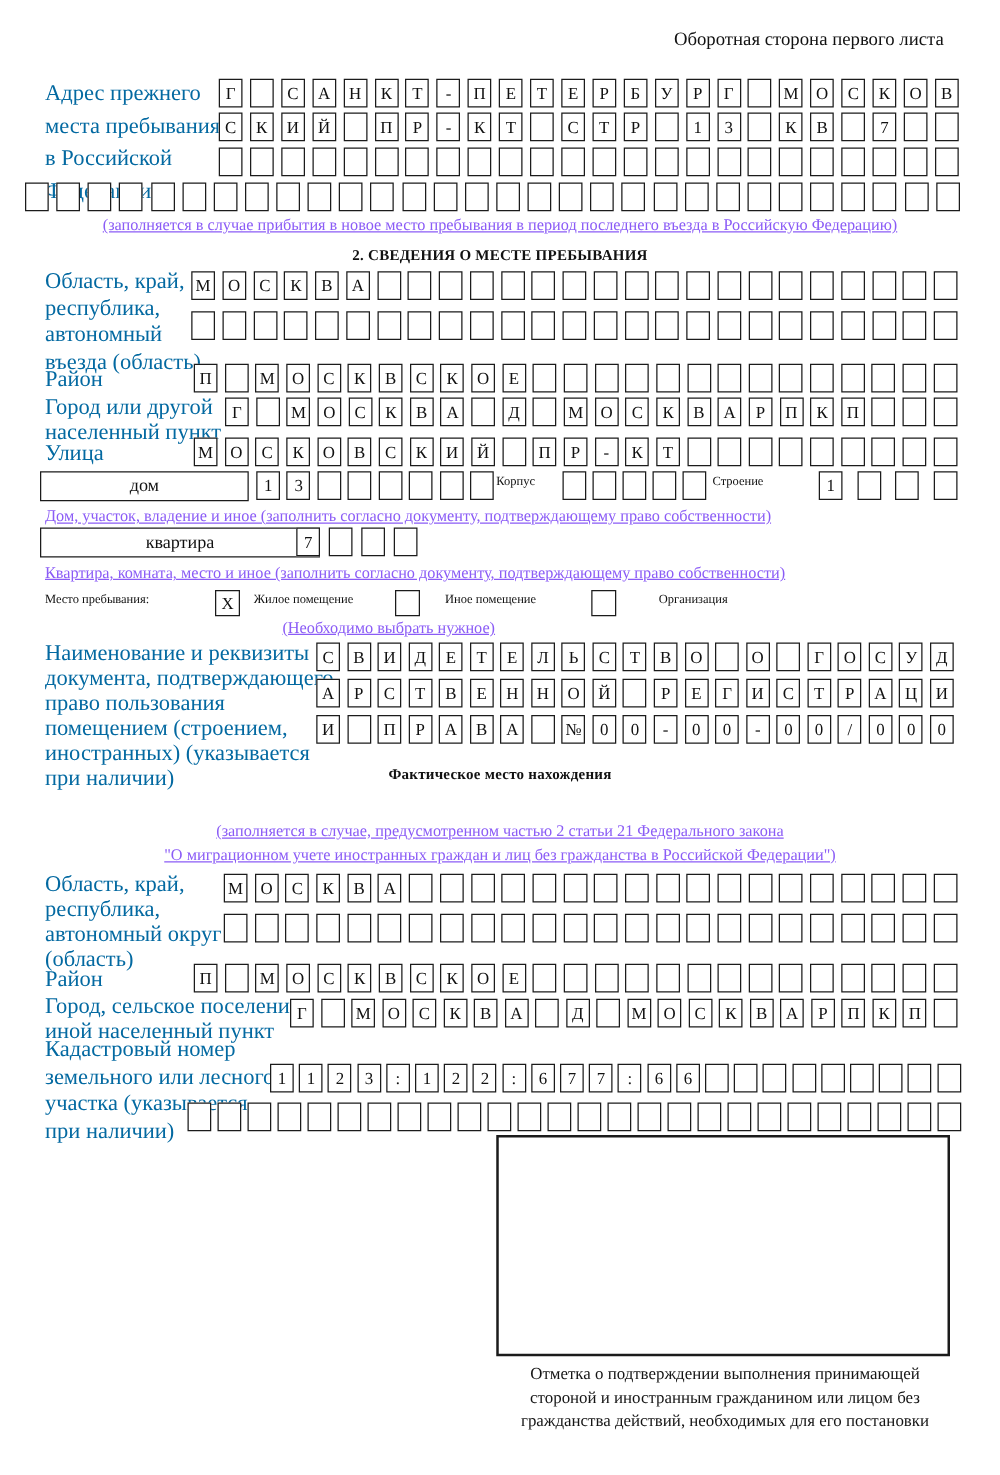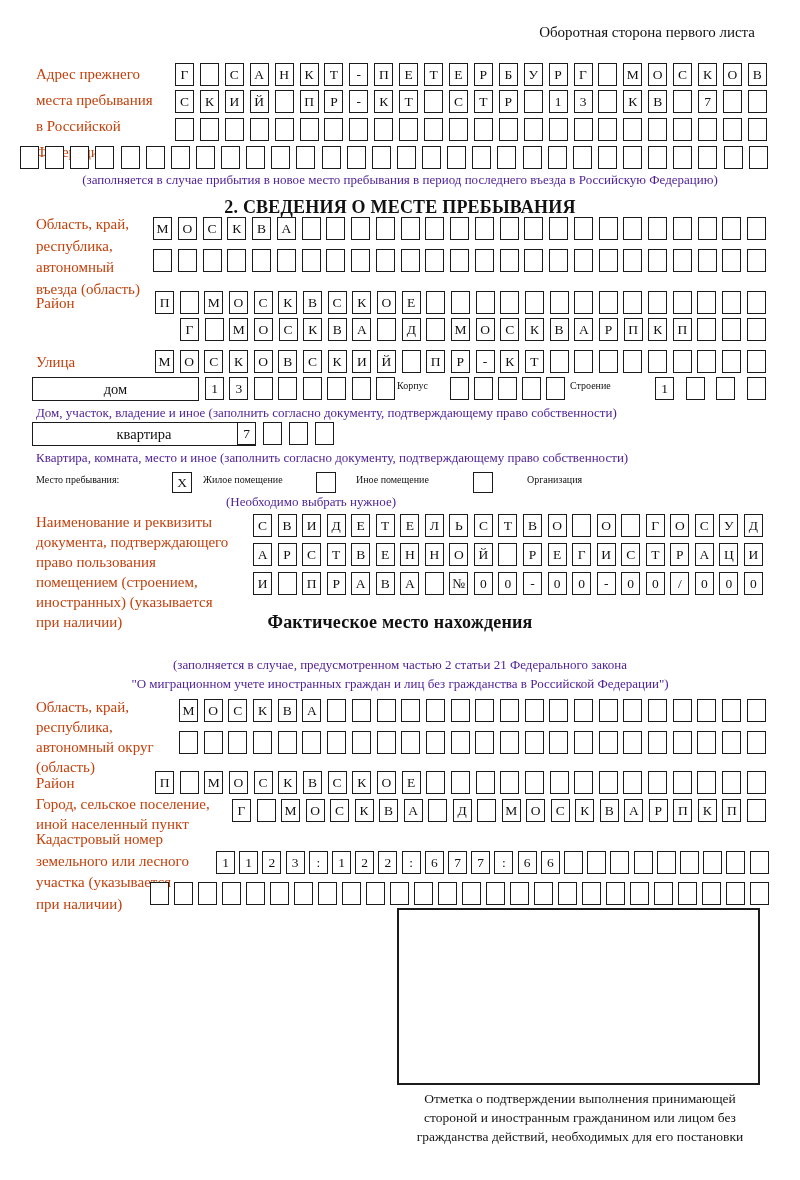--- a/index.html
+++ b/index.html
@@ -1,24 +1,24 @@
 <!DOCTYPE html>
 <html><head>
 <meta charset="utf-8">
 <style>
   html,body{margin:0;padding:0;background:#fff;}
   #page{position:relative;width:800px;height:1180px;background:#fff;
         font-family:"Liberation Serif","DejaVu Serif",serif;color:#111;overflow:hidden;}
   .abs{position:absolute;}
-  .lbl{font-size:15px;line-height:26px;color:#c2410c;}
+  .lbl{font-size:18px;line-height:26px;color:#0369a1;}
   .lh21 div{line-height:21.5px;}
   .lh20 div{line-height:20px;}
-  .cap{font-size:13px;color:#4c1d95;white-space:nowrap;}
+  .cap{font-size:13px;color:#8b5cf6;white-space:nowrap;text-decoration:underline;}
   .center{text-align:center;width:800px;left:0;}
-  .title{font-size:18px;font-weight:bold;letter-spacing:.2px;}
+  .title{font-size:12px;font-weight:bold;letter-spacing:.2px;}
   .boxrow{display:flex;justify-content:space-between;height:23px;}
   .cb{flex:none;width:19px;height:23px;box-sizing:border-box;border:1.5px solid #1b1b1b;
       display:flex;align-items:center;justify-content:center;
       font-size:13.5px;line-height:1;background:#fff;}
   .widebox{box-sizing:border-box;border:1.5px solid #1b1b1b;height:24px;
       display:flex;align-items:center;justify-content:center;font-size:14.5px;background:#fff;}
   .chk{width:20px;height:21px;box-sizing:border-box;border:1.5px solid #1b1b1b;
       display:flex;align-items:center;justify-content:center;font-size:13.5px;background:#fff;}
   .opt{font-size:10px;white-space:nowrap;}
   .stamp{box-sizing:border-box;border:2px solid #1b1b1b;background:#fff;}
@@ -234,20 +234,24 @@
       <span class="cb"></span>
       <span class="cb"></span>
       <span class="cb"></span>
       <span class="cb"></span>
       <span class="cb"></span>
       <span class="cb"></span>
       <span class="cb"></span>
       <span class="cb"></span>
     </div>
 
+  <div class="abs lbl lh20" style="left:36px;top:315px;">
+    <div>Город или другой</div>
+    <div>населенный пункт</div>
+  </div>
   <div class="abs boxrow" style="left:180px;top:318px;width:586px;">
       <span class="cb">Г</span>
       <span class="cb"></span>
       <span class="cb">М</span>
       <span class="cb">О</span>
       <span class="cb">С</span>
       <span class="cb">К</span>
       <span class="cb">В</span>
       <span class="cb">А</span>
       <span class="cb"></span>

